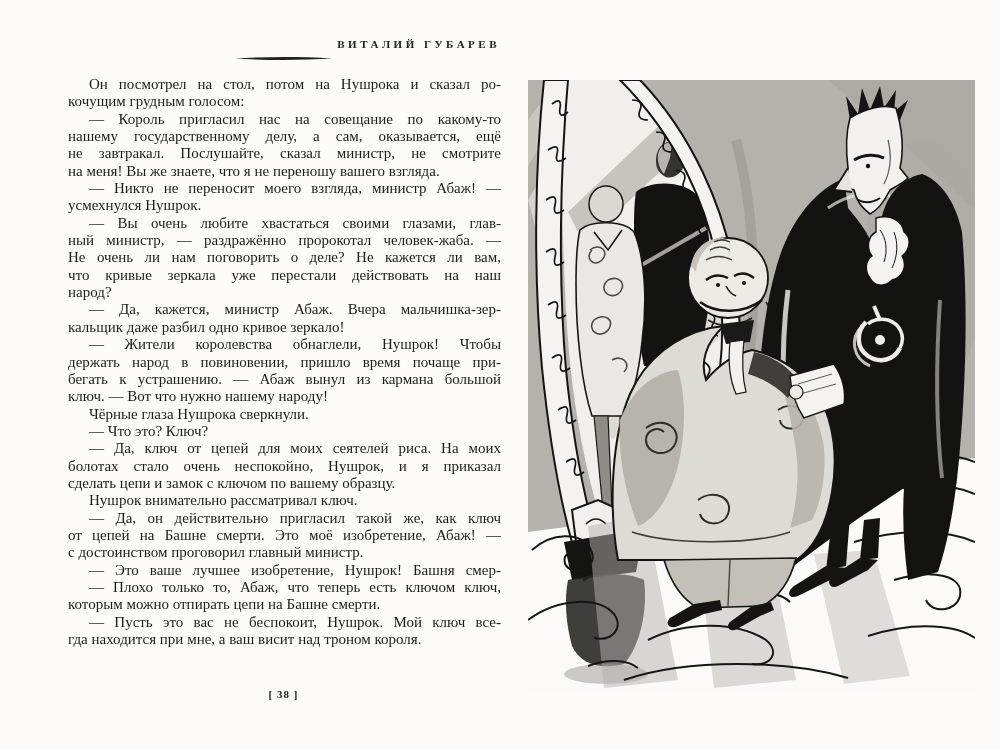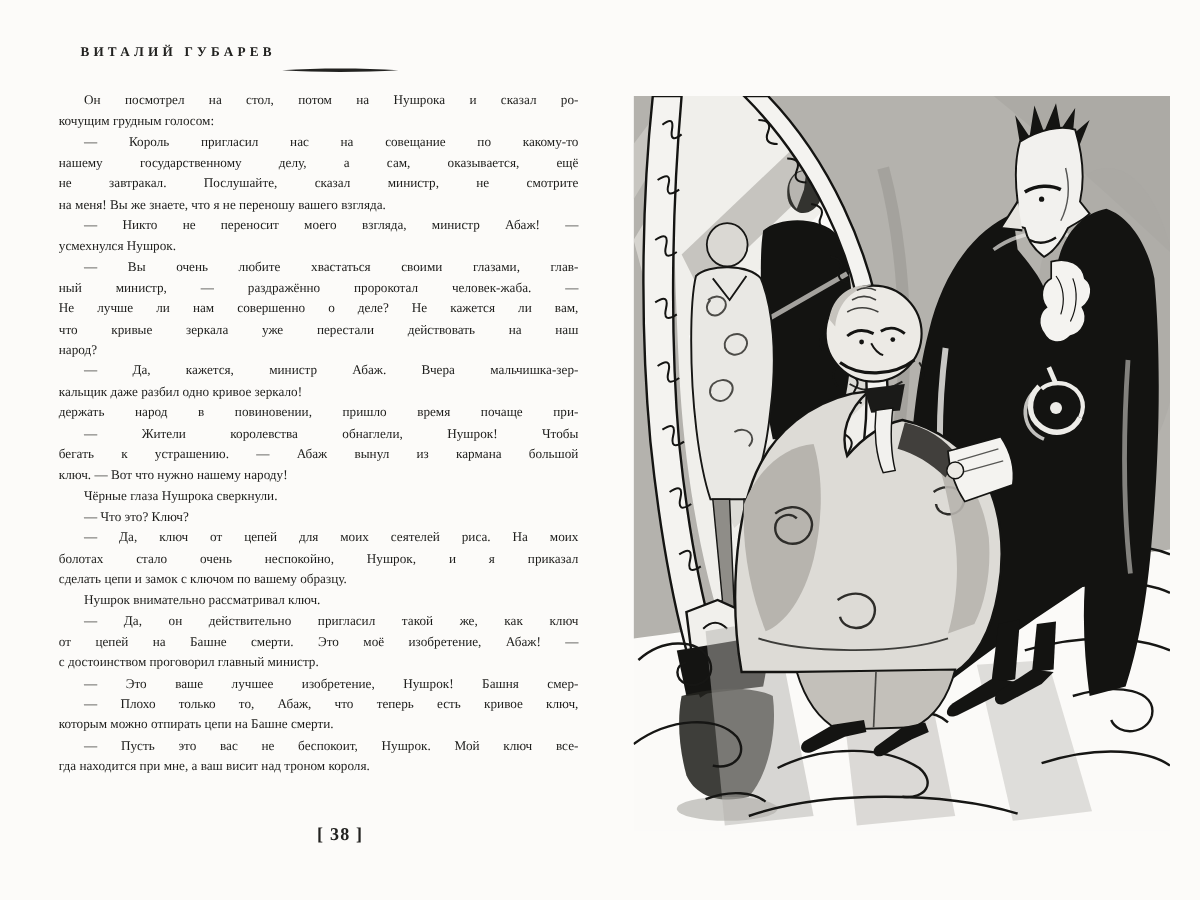--- a/index.html
+++ b/index.html
@@ -4,37 +4,37 @@
 <style>
   html,body { margin:0; padding:0; background:#e8e8e8; }
   .page {
     position:relative; width:1000px; height:750px;
     background:#fcfbf9; overflow:hidden;
     font-family:"Liberation Serif","DejaVu Serif",serif;
     color:#1d1d1b;
   }
   .running-header {
     position:absolute; left:67px; top:38px; width:433px;
-    text-align:left; font-size:11px; font-weight:bold;
+    text-align:right; font-size:11px; font-weight:bold;
     letter-spacing:3.5px; color:#222220; white-space:nowrap;
   }
   .header-rule {
     position:absolute; left:67px; top:56px; width:433px; text-align:center;
     line-height:0;
   }
   .text-column {
-    position:absolute; left:49px; top:76px; width:433px;
-    font-size:11px; line-height:17.35px;
+    position:absolute; left:68px; top:76px; width:433px;
+    font-size:15px; line-height:17.35px;
   }
   .line { text-align:justify; text-align-last:justify; }
   .line.end { text-align-last:left; }
   .line.first { text-indent:21px; }
   .folio {
     position:absolute; left:67px; top:688px; width:433px;
-    text-align:center; font-size:15px; font-weight:bold;
+    text-align:center; font-size:11px; font-weight:bold;
     letter-spacing:1px; color:#222220;
   }
   .illustration { position:absolute; left:528px; top:80px; width:447px; height:612px; }
   .illustration svg { display:block; width:100%; height:100%; }
 </style>
 </head>
 <body>
 
 <div class="page">
 
@@ -50,40 +50,40 @@
       <div class="line first">Он посмотрел на стол, потом на Нушрока и сказал ро-</div>
       <div class="line end">кочущим грудным голосом:</div>
       <div class="line first">— Король пригласил нас на совещание по какому-то</div>
       <div class="line">нашему государственному делу, а сам, оказывается, ещё</div>
       <div class="line">не завтракал. Послушайте, сказал министр, не смотрите</div>
       <div class="line end">на меня! Вы же знаете, что я не переношу вашего взгляда.</div>
       <div class="line first">— Никто не переносит моего взгляда, министр Абаж! —</div>
       <div class="line end">усмехнулся Нушрок.</div>
       <div class="line first">— Вы очень любите хвастаться своими глазами, глав-</div>
       <div class="line">ный министр, — раздражённо пророкотал человек-жаба. —</div>
-      <div class="line">Не лучше ли нам совершенно о деле? Не кажется ли вам,</div>
+      <div class="line">Не очень ли нам поговорить о деле? Не кажется ли вам,</div>
       <div class="line">что кривые зеркала уже перестали действовать на наш</div>
       <div class="line end">народ?</div>
       <div class="line first">— Да, кажется, министр Абаж. Вчера мальчишка-зер-</div>
       <div class="line end">кальщик даже разбил одно кривое зеркало!</div>
+      <div class="line first">— Жители королевства обнаглели, Нушрок! Чтобы</div>
       <div class="line">держать народ в повиновении, пришло время почаще при-</div>
-      <div class="line first">— Жители королевства обнаглели, Нушрок! Чтобы</div>
       <div class="line">бегать к устрашению. — Абаж вынул из кармана большой</div>
       <div class="line end">ключ. — Вот что нужно нашему народу!</div>
       <div class="line first end">Чёрные глаза Нушрока сверкнули.</div>
       <div class="line first end">— Что это? Ключ?</div>
       <div class="line first">— Да, ключ от цепей для моих сеятелей риса. На моих</div>
       <div class="line">болотах стало очень неспокойно, Нушрок, и я приказал</div>
       <div class="line end">сделать цепи и замок с ключом по вашему образцу.</div>
       <div class="line first end">Нушрок внимательно рассматривал ключ.</div>
       <div class="line first">— Да, он действительно пригласил такой же, как ключ</div>
       <div class="line">от цепей на Башне смерти. Это моё изобретение, Абаж! —</div>
       <div class="line end">с достоинством проговорил главный министр.</div>
       <div class="line first">— Это ваше лучшее изобретение, Нушрок! Башня смер-</div>
-      <div class="line first">— Плохо только то, Абаж, что теперь есть кривое ключ,</div>
+      <div class="line first">— Плохо только то, Абаж, что теперь есть ключом ключ,</div>
       <div class="line end">которым можно отпирать цепи на Башне смерти.</div>
       <div class="line first">— Пусть это вас не беспокоит, Нушрок. Мой ключ все-</div>
       <div class="line end">гда находится при мне, а ваш висит над троном короля.</div>
     </div>
 
   <div class="folio">[ 38 ]</div>
 
   <div class="illustration">
     <svg viewBox="0 0 447 612">
       <defs>

